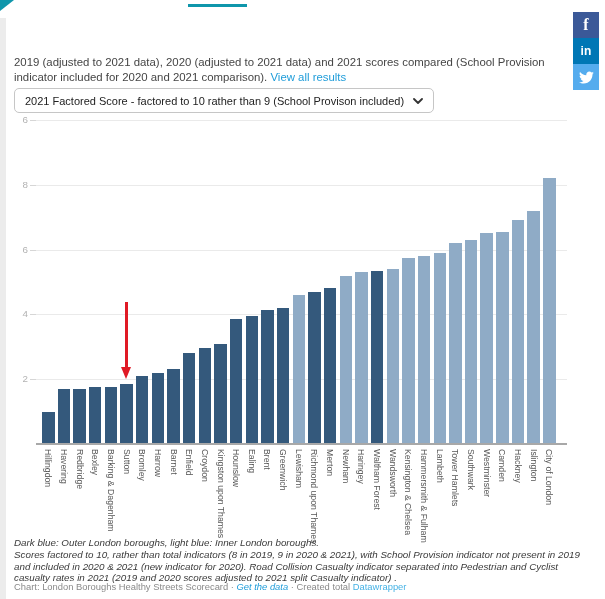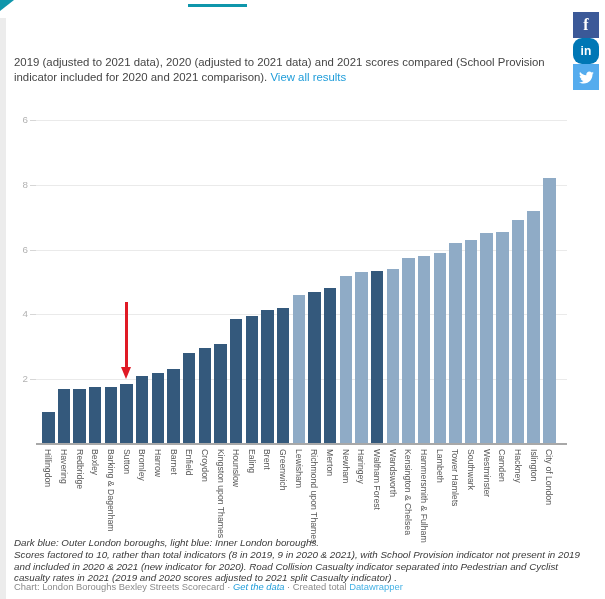--- a/index.html
+++ b/index.html
@@ -54,36 +54,42 @@
   <div class="teal-topbar" id="tealbar" style="background: rgb(15, 150, 171);"></div>
 
 
   <div class="subtitle"><span>2019 (adjusted to 2021 data), 2020 (adjusted to 2021 data) and 2021 scores compared (School Provision indicator included for 2020 and 2021 comparison).</span>
     <a id="viewall" style="color: rgb(30, 156, 217);">View all results</a></div>
 
   <div class="share">
     <div class="btn" id="fbbtn" style="background: rgb(59, 89, 152);">
         <span class="fb">f</span>
       </div>
-    <div class="btn" id="libtn" style="background: rgb(0, 119, 181); border-radius: 9px;">
+    <div class="btn" id="libtn" style="background: rgb(0, 119, 181);">
         <span class="li">in</span>
       </div>
     <div class="btn" id="twbtn" style="background: rgb(85, 172, 238);">
       <svg width="15" height="13" viewBox="0 0 24 20">
           <path fill="#ffffff" d="M23.9 2.6c-.9.4-1.8.65-2.8.77
         1-.6 1.8-1.57 2.16-2.72-.95.55-2 .96-3.13 1.18C19.24.87 17.97.27 16.55.27c-2.72 0-4.92
         2.2-4.92 4.92 0 .39.04.76.13 1.12C7.69 6.1 4.07 4.14 1.64 1.16c-.43.72-.67 1.56-.67
         2.47 0 1.71.87 3.22 2.19 4.1-.8-.03-1.57-.25-2.23-.62v.06c0 2.39 1.7 4.38 3.95
         4.83-.41.11-.85.17-1.3.17-.31 0-.61-.03-.91-.09.63 1.95 2.45 3.38 4.6 3.42-1.68
         1.32-3.8 2.1-6.1 2.1-.39 0-.78-.02-1.17-.07 2.19 1.4 4.77 2.21 7.56 2.21 9.05 0
         14-7.5 14-13.99v-.63c.96-.69 1.8-1.56 2.46-2.55l-.12.03z"></path>
         </svg>
     </div>
   </div>
 
+  <div class="dropdown">
+    <span>2021 Factored Score - factored to 10 rather than 9 (School Provison included)</span>
+    <svg width="10" height="6" viewBox="0 0 10 6">
+        <polyline points="1,1 5,5 9,1" fill="none" stroke="#333" stroke-width="1.8" stroke-linecap="round" stroke-linejoin="round"></polyline>
+      </svg>
+  </div>
 
   <div class="chart" id="chart">
       <div class="gridline" style="left: 36px; top: 379.2px; width: 531px;"></div>
       <div class="gridstub" style="left: 30px; top: 379.2px; width: 6px;"></div>
       <div class="ylabel" style="left: 0px; top: 373.2px;">2</div>
       <div class="gridline" style="left: 36px; top: 314.4px; width: 531px;"></div>
       <div class="gridstub" style="left: 30px; top: 314.4px; width: 6px;"></div>
       <div class="ylabel" style="left: 0px; top: 308.4px;">4</div>
       <div class="gridline" style="left: 36px; top: 249.6px; width: 531px;"></div>
       <div class="gridstub" style="left: 30px; top: 249.6px; width: 6px;"></div>
@@ -161,19 +167,19 @@
       <div class="bar" title="City of London: 8.2" style="left: 543.12px; top: 178px; width: 12.5px; height: 266px; background: rgb(143, 171, 198);"></div>
       <div class="xlabel" style="left: 554.37px; top: 449px;">City of London</div>
       <div class="baseline" style="left: 36px; top: 443px; width: 531px;"></div>
       <div class="arrow-line" style="left: 125.3px; top: 302.06px; height: 66px; background: rgb(224, 26, 37);"></div>
       <div class="arrow-head" style="left: 121.05px; top: 367.06px; border-top: 12px solid rgb(224, 26, 37);"></div>
     </div>
 
   <div class="note" style="top:537px">Dark blue: Outer London boroughs, light blue: Inner London boroughs.</div>
   <div class="note" style="top:549px">Scores factored to 10, rather than total indicators (8 in 2019, 9 in 2020 &amp; 2021), with School Provision indicator not present in 2019 and included in 2020 &amp; 2021 (new indicator for 2020). Road Collision Casualty indicator separated into Pedestrian and Cyclist casualty rates in 2021 (2019 and 2020 scores adjusted to 2021 split Casualty indicator) .</div>
 
-  <div class="credit"><span>Chart: London Boroughs Bexley Streets Scorecard</span>
+  <div class="credit"><span>Chart: London Boroughs Healthy Streets Scorecard</span>
     <span>·</span>
     <a id="getdata" style="color: rgb(30, 156, 217); font-style: italic;">Get the data</a>
     <span>·</span>
     <span>Created total</span>
     <a id="dwlink" style="color: rgb(70, 178, 229); margin-top: 8px;">Datawrapper</a></div>
 </div>
 
 </body></html>

